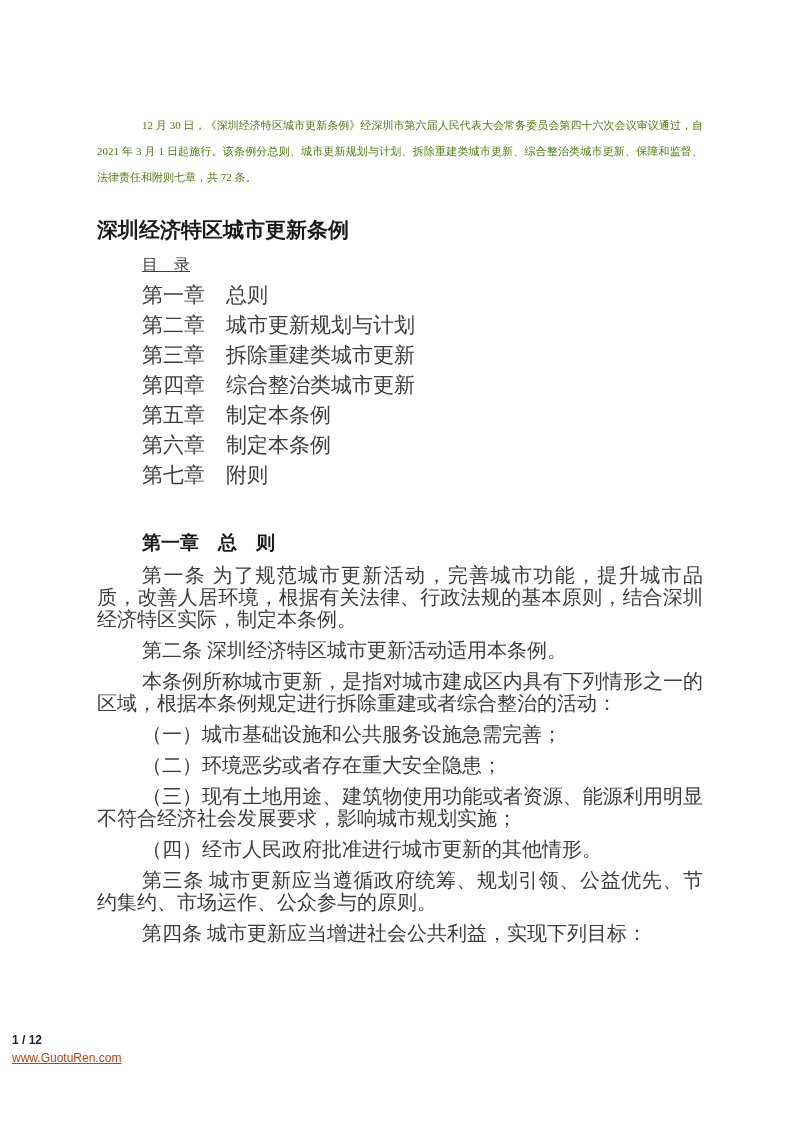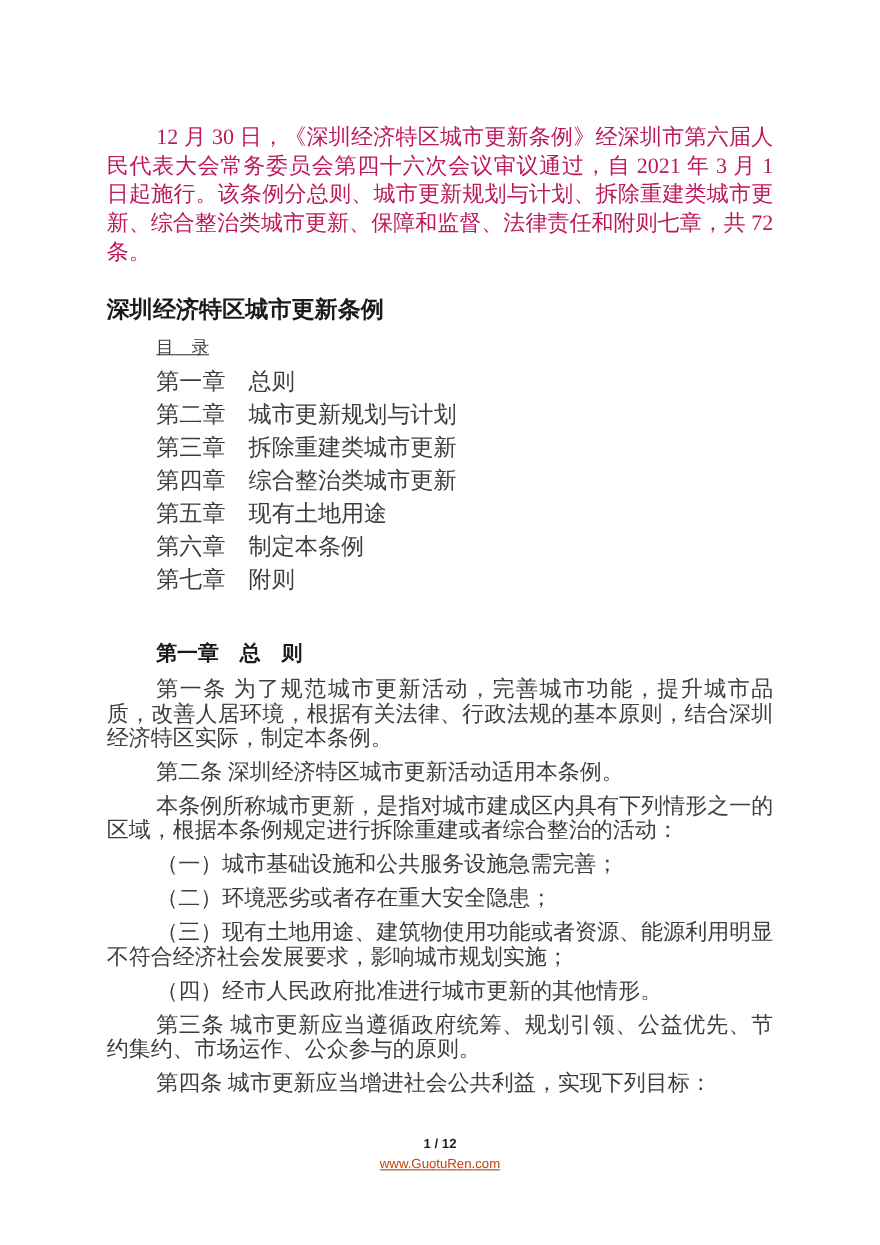--- a/index.html
+++ b/index.html
@@ -13,25 +13,25 @@
     background: #ffffff;
     padding: 112px 97px 0 97px;
     overflow: hidden;
     font-family: "Liberation Serif", "DejaVu Serif", serif;
     color: #3d3d3d;
   }
 
   
   .intro {
     margin: 0;
-    font-size: 20px;
+    font-size: 11px;
     line-height: 26px;
     text-indent: 45px;
     text-align: justify;
-    color: #be185d;
+    color: #4d7c0f;
   }
 
   
   .doc-title {
     margin: 28px 0 0 0;
     font-family: "Liberation Sans", "DejaVu Sans", sans-serif;
     font-size: 21px;
     line-height: 24px;
     font-weight: 700;
     color: #1a1a1a;
@@ -66,23 +66,23 @@
     margin: 9px 0 0 0;
     font-size: 20px;
     line-height: 22px;
     text-indent: 45px;
     text-align: justify;
   }
 
   .footer {
     position: absolute;
     top: 1033px;
-    left: 0;
+    left: 12px;
     right: 0;
-    text-align: center;
+    text-align: left;
     font-family: "Liberation Sans", "DejaVu Sans", sans-serif;
   }
 
   .page-number {
     font-size: 12px;
     line-height: 15px;
     font-weight: 700;
     color: #222222;
   }
 
@@ -104,21 +104,21 @@
   <p class="intro">12 月 30 日，《深圳经济特区城市更新条例》经深圳市第六届人民代表大会常务委员会第四十六次会议审议通过，自 2021 年 3 月 1 日起施行。该条例分总则、城市更新规划与计划、拆除重建类城市更新、综合整治类城市更新、保障和监督、法律责任和附则七章，共 72 条。</p>
 
   <h1 class="doc-title">深圳经济特区城市更新条例</h1>
 
   <p class="toc-heading">目　录</p>
 
   <p class="toc-item">第一章　总则</p>
   <p class="toc-item">第二章　城市更新规划与计划</p>
   <p class="toc-item">第三章　拆除重建类城市更新</p>
   <p class="toc-item">第四章　综合整治类城市更新</p>
-  <p class="toc-item">第五章　现有土地用途</p>
+  <p class="toc-item">第五章　制定本条例</p>
   <p class="toc-item">第六章　制定本条例</p>
   <p class="toc-item">第七章　附则</p>
 
   <h2 class="chapter-heading">第一章　总　则</h2>
 
   <p class="para">第一条 为了规范城市更新活动，完善城市功能，提升城市品质，改善人居环境，根据有关法律、行政法规的基本原则，结合深圳经济特区实际，制定本条例。</p>
   <p class="para">第二条 深圳经济特区城市更新活动适用本条例。</p>
   <p class="para">本条例所称城市更新，是指对城市建成区内具有下列情形之一的区域，根据本条例规定进行拆除重建或者综合整治的活动：</p>
   <p class="para">（一）城市基础设施和公共服务设施急需完善；</p>
   <p class="para">（二）环境恶劣或者存在重大安全隐患；</p>

